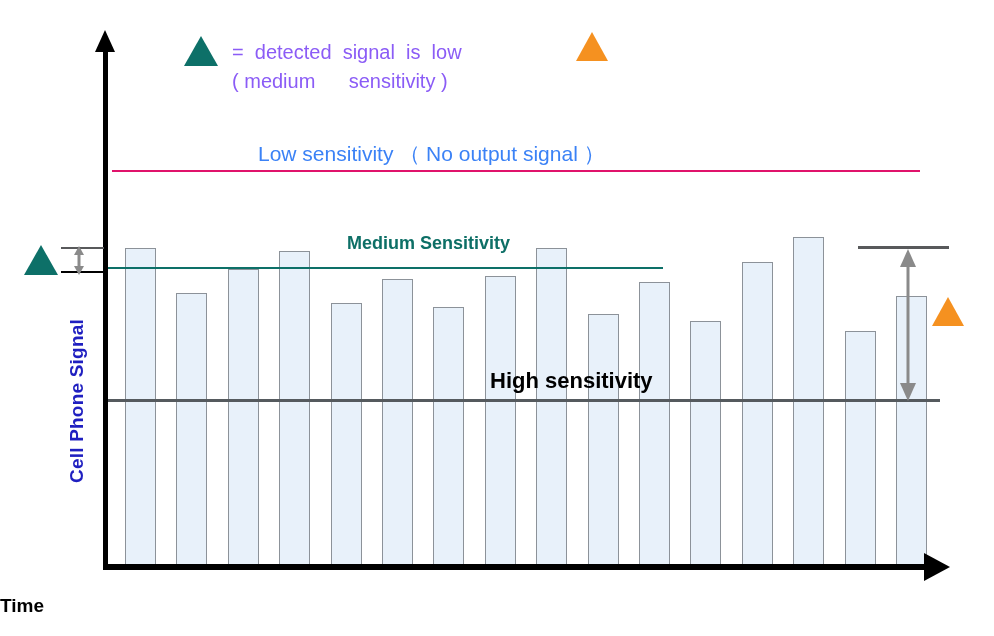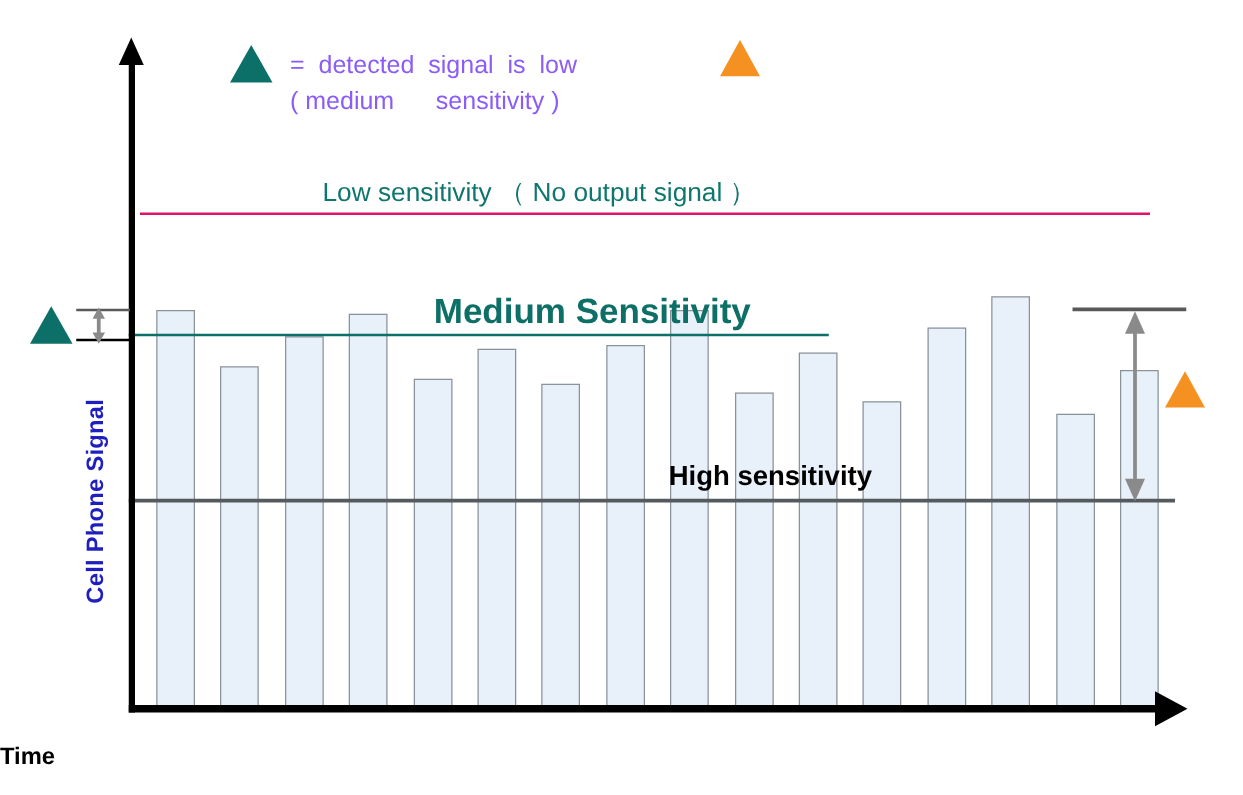--- a/index.html
+++ b/index.html
@@ -109,42 +109,41 @@
     top: 399px;
     width: 837px;
     height: 3px;
     background: #555a5e;
   }
 
   .label-low {
     position: absolute;
     left: 258px;
     top: 140px;
-    color: #0f766e;
+    color: #3b82f6;
     font-size: 21px;
     white-space: nowrap;
   }
   .label-medium {
     position: absolute;
     left: 347px;
     top: 233px;
     color: #0d6f66;
-    font-size: 28px;
+    font-size: 18px;
     font-weight: bold;
     white-space: nowrap;
   }
   .label-high {
     position: absolute;
     left: 490px;
     top: 368px;
     color: #000000;
     font-size: 22px;
     font-weight: bold;
     white-space: nowrap;
-    margin-left: 45px;
   }
 
   
   .legend-teal-tri {
     position: absolute;
     left: 184px;
     top: 36px;
     width: 0; height: 0;
     border-left: 17px solid transparent;
     border-right: 17px solid transparent;

